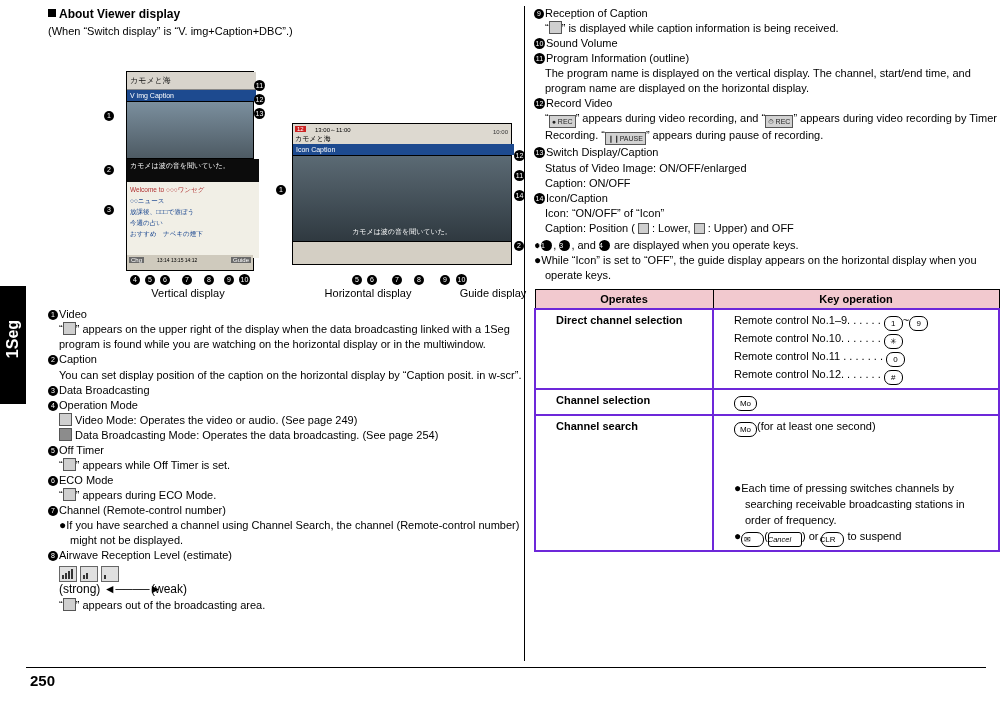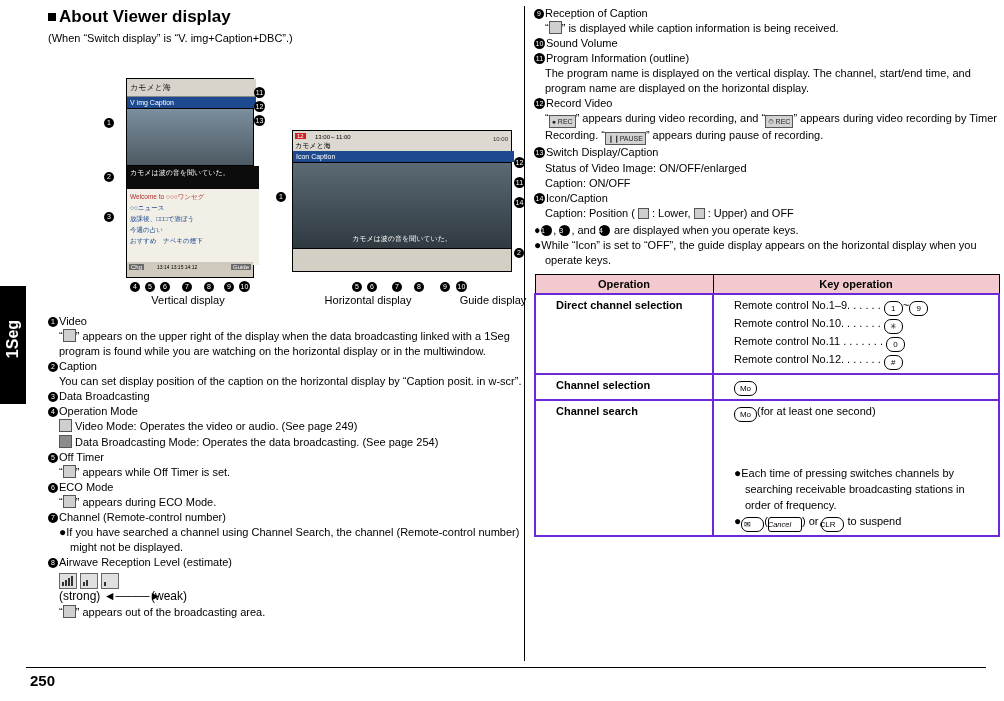--- a/index.html
+++ b/index.html
@@ -72,21 +72,21 @@
   }
   .col-divider {
     position: absolute;
     left: 524px;
     top: 6px;
     width: 1px;
     height: 655px;
     background: #000000;
   }
   h2.sec {
-    font-size: 17px;
+    font-size: 12px;
     font-weight: bold;
     margin: 0 0 2px 0;
     line-height: 1.35;
   }
   .sec-mark {
     display: inline-block;
     width: 8px;
     height: 8px;
     background: #000;
     margin-right: 3px;
@@ -365,30 +365,31 @@
     <p class="t indent1">The program name is displayed on the vertical display. The channel, start/end time, and program name are displayed on the horizontal display.</p>
 
     <p class="t"><span class="cnum wide">12</span><span>Record Video</span></p>
     <p class="t indent1">“<span class="pict-wide">● REC</span>” appears during video recording, and “<span class="pict-wide">⏱ REC</span>” appears during video recording by Timer Recording. “<span class="pict-wide">❙❙PAUSE</span>” appears during pause of recording.</p>
 
     <p class="t"><span class="cnum wide">13</span><span>Switch Display/Caption</span></p>
     <p class="t indent1">Status of Video Image: ON/OFF/enlarged</p>
     <p class="t indent1">Caption: ON/OFF</p>
 
     <p class="t"><span class="cnum wide">14</span><span>Icon/Caption</span></p>
+    <p class="t indent1">Icon: “ON/OFF” of “Icon”</p>
     <p class="t indent1">Caption: Position ( <span class="pict sm"></span> : Lower, <span class="pict sm"></span> : Upper) and OFF</p>
 
     <p class="t hang" style="margin-top:2px;"><span class="bullet">●</span><span class="cnum wide">11</span>, <span class="cnum wide">13</span>, and <span class="cnum wide">14</span> are displayed when you operate keys.</p>
     <p class="t hang"><span class="bullet">●</span><span>While “Icon” is set to “OFF”, the guide display appears on the horizontal display when you operate keys.</span></p>
 
 
     <table class="ops">
       <thead>
         <tr>
-          <th>Operation</th>
+          <th>Operates</th>
           <th>Key operation</th>
         </tr>
       </thead>
       <tbody>
         <tr>
           <td class="k">Direct channel selection</td>
           <td>
             <div class="nowrap"><span>Remote control No.1–9. . . . . .</span> <span class="keycap">1</span>~<span class="keycap">9</span></div>
             <div class="nowrap"><span>Remote control No.10. . . . . . .</span> <span class="keycap">✳</span></div>
             <div class="nowrap"><span>Remote control No.11 . . . . . . .</span> <span class="keycap">0</span></div>

